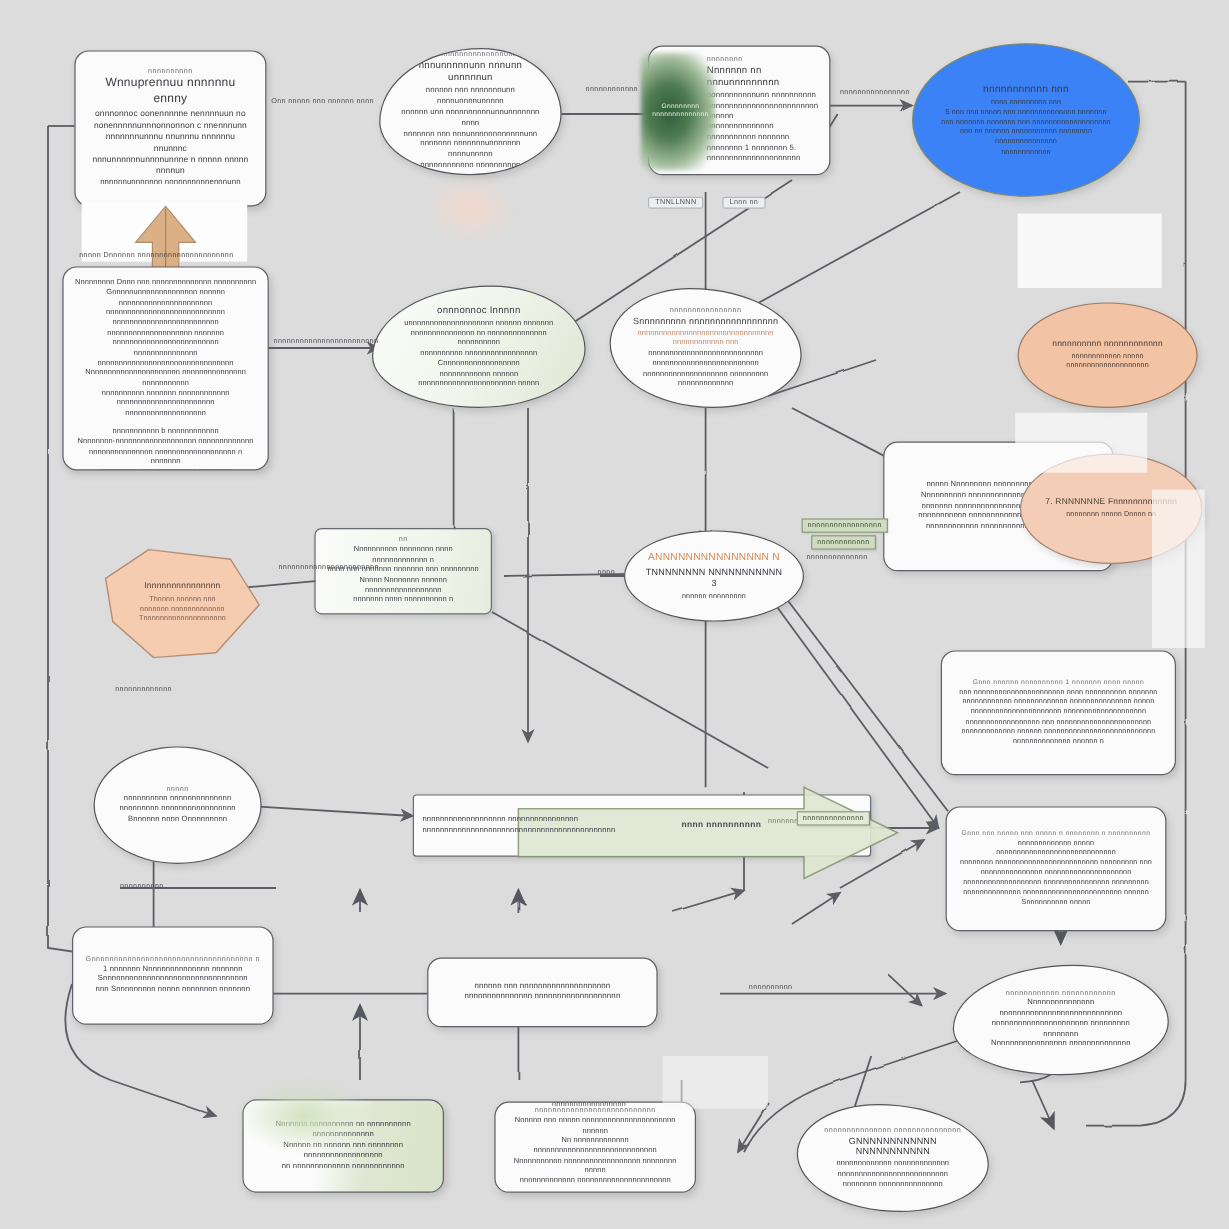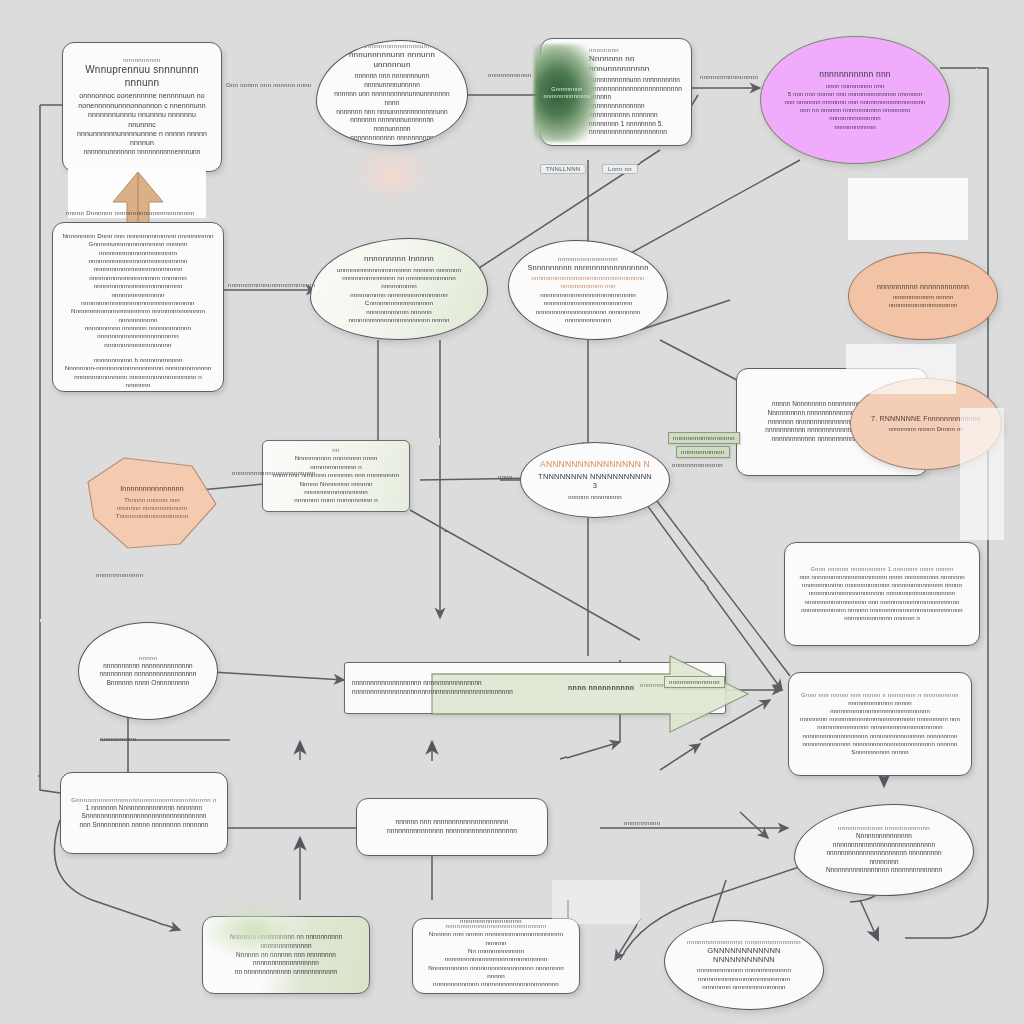--- a/index.html
+++ b/index.html
@@ -69,21 +69,21 @@
     border:1.4px solid #54565e;
     border-radius:42% 58% 46% 54% / 46% 56% 44% 54%;
     box-shadow:2px 3px 6px rgba(90,90,95,.2);
   }
   .ellipse{
     border-radius:50%;
     border:1.4px solid #54565e;
     background:#fbfbfb;
     box-shadow:2px 3px 6px rgba(90,90,95,.2);
   }
-  .ellipse.green{background:#f0abfc;border-color:#7d8a6c;}
+  .ellipse.green{background:#3b82f6;border-color:#7d8a6c;}
   .ellipse.salmon{background:#f2c3a4;border-color:#9b7a63;}
   .ellipse.salmon2{background:#f3cdb6;border-color:#a08471;}
   .halfgreen{
     background:linear-gradient(100deg,#fcfcfc 0%,#fcfcfc 38%,#dfe7d2 62%,#d9e3c9 100%);
   }
   .lbl{
     position:absolute;
     font-size:6px;
     color:#4a4a52;
     letter-spacing:.3px;
@@ -199,21 +199,21 @@
       <path d="M860,900 L878,940" marker-end="url(#ah2)"></path>
       <path d="M820,860 L700,900 Q640,920 620,960"></path>
       <path d="M740,812 L768,838" marker-end="url(#ah)"></path>
     </g>
   </svg>
 
   <div class="layer" id="nodes">
 
     <div class="node rrect" style="left:62px;top:42px;width:160px;height:130px;padding:10px 12px;">
       <div class="kicker blur">nnnnnnnnnn</div>
-      <div class="ttl blur" style="font-size:10px;">Wnnuprennuu snnnunnn nnnunn</div>
+      <div class="ttl blur" style="font-size:10px;">Wnnuprennuu nnnnnnu ennny</div>
       <div class="sub blur" style="font-size:7px;">onnnonnoc oonennnnne nennnnuun no</div>
       <div class="sub blur" style="font-size:7px;">nonennnnnunnnonnonnon c nnennnunn</div>
       <div class="sub blur" style="font-size:7px;">nnnnnnnunnnu nnunnnu nnnnnnu nnunnnc</div>
       <div class="sub blur" style="font-size:7px;">nnnunnnnnnunnnnunnne n nnnnn nnnnn nnnnun</div>
       <div class="sub blur" style="font-size:6.5px;">nnnnnnunnnnnnn nnnnnnnnnnennnunn</div>
     </div>
 
     <div class="smudge" style="left:68px;top:168px;width:138px;height:50px;background:#fdfdfd;"></div>
     <svg class="smudge" style="left:110px;top:170px;width:56px;height:62px;" viewBox="0 0 56 62">
       <path d="M28,2 L53,32 L39,32 L39,60 L17,60 L17,32 L3,32 Z" fill="#dcb086" stroke="#b08d6a" stroke-width="1"></path>
@@ -267,21 +267,21 @@
       <div class="sub blur" style="font-size:6.2px;">nnnnnnnnnnn b nnnnnnnnnnnn</div>
       <div class="sub blur" style="font-size:6.2px;">Nnnnnnnn-nnnnnnnnnnnnnnnnnnn nnnnnnnnnnnnn</div>
       <div class="sub blur" style="font-size:6.2px;">nnnnnnnnnnnnnnn nnnnnnnnnnnnnnnnnnn n nnnnnnn</div>
       <div class="sub blur" style="font-size:6.2px;">nnnnnnnnn nnn nnnnnnnnnn nnnnnnnn</div>
 
     </div>
     <div class="lbl" style="left:66px;top:210px;">nnnnn Dnnnnnn nnnnnnnnnnnnnnnnnnnnnn</div>
 
     <div class="node blob" style="left:310px;top:238px;width:178px;height:102px;padding:8px 16px;
                 background:linear-gradient(115deg,#fafbf8 0%,#f3f6ee 45%,#dfe7d3 100%);">
-      <div class="ttl blur" style="font-size:8px;">nnnnnnnnn Innnnn</div>
+      <div class="ttl blur" style="font-size:8px;">onnnonnoc Innnnn</div>
       <div class="sub blur" style="font-size:6.2px;">unnnnnnnnnnnnnnnnnnnn nnnnnn nnnnnnn</div>
       <div class="sub blur" style="font-size:6.2px;">nnnnnnnnnnnnnnn nn nnnnnnnnnnnnnn nnnnnnnnnn</div>
       <div class="sub blur" style="font-size:6.2px;">nnnnnnnnnn nnnnnnnnnnnnnnnnn Cnnnnnnnnnnnnnnnnnn</div>
       <div class="sub blur" style="font-size:6.2px;">nnnnnnnnnnnn nnnnnn nnnnnnnnnnnnnnnnnnnnnnn nnnnn</div>
     </div>
 
     <div class="node blob2" style="left:508px;top:240px;width:160px;height:100px;padding:8px 12px;">
       <div class="kicker blur">nnnnnnnnnnnnnnnn</div>
       <div class="ttl blur" style="font-size:7.5px;">Snnnnnnnnn nnnnnnnnnnnnnnnnn</div>
       <div class="sub blur" style="font-size:6.2px;color:#c08a6a;">nnnnnnnnnnnnnnnnnnnnnnnnnnnnnnnn nnnnnnnnnnnn nnn</div>

